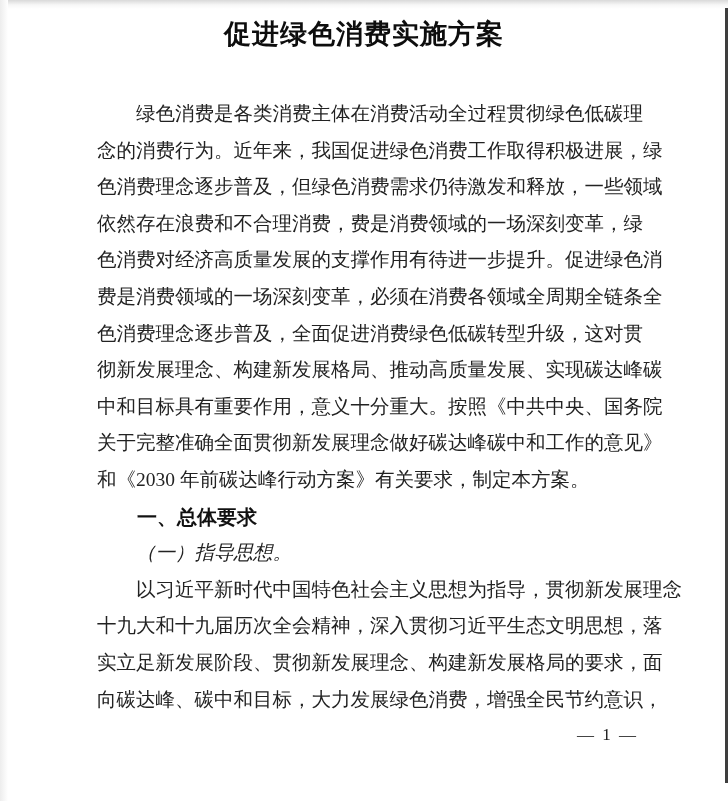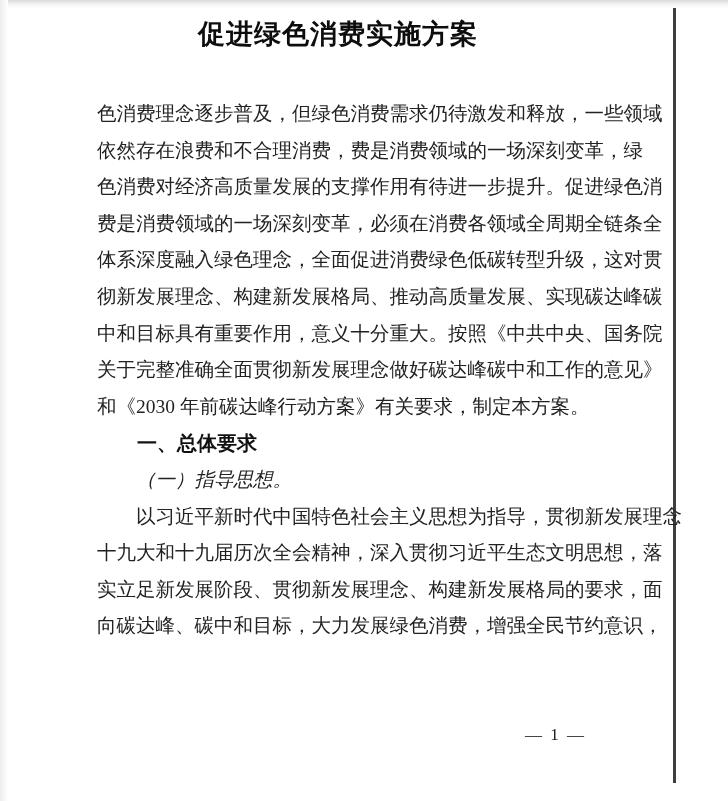--- a/index.html
+++ b/index.html
@@ -2,21 +2,21 @@
 <html><head>
 <meta charset="utf-8">
 <style>
   html,body{margin:0;padding:0;}
   body{
     width:728px;height:801px;overflow:hidden;
     background:#ffffff;
     font-family:"Liberation Serif","DejaVu Serif",serif;
   }
   .page{
-    position:relative;width:676px;height:801px;background:#ffffff;
+    position:relative;width:728px;height:801px;background:#ffffff;
   }
   
   .edge-top{
     position:absolute;left:0;top:0;width:728px;height:9px;
     background:linear-gradient(#d9d9d9,#f7f7f7 55%,#ffffff);
   }
   .edge-left{
     position:absolute;left:0;top:0;width:8px;height:801px;
     background:linear-gradient(to right,#ededed,#ffffff);
   }
@@ -79,25 +79,27 @@
 
 <div class="page">
 
   <div class="edge-top"></div>
   <div class="edge-left"></div>
   <div class="edge-right-line"></div>
 
   <h1 class="title">促进绿色消费实施方案</h1>
 
   <div class="body-block">
+    <div class="ln ind">绿色消费是各类消费主体在消费活动全过程贯彻绿色低碳理</div>
+    <div class="ln">念的消费行为。近年来，我国促进绿色消费工作取得积极进展，绿</div>
     <div class="ln">色消费理念逐步普及，但绿色消费需求仍待激发和释放，一些领域</div>
     <div class="ln">依然存在浪费和不合理消费，费是消费领域的一场深刻变革，绿</div>
     <div class="ln">色消费对经济高质量发展的支撑作用有待进一步提升。促进绿色消</div>
     <div class="ln">费是消费领域的一场深刻变革，必须在消费各领域全周期全链条全</div>
-    <div class="ln">体系深度融入绿色理念，全面促进消费绿色低碳转型升级，这对贯</div>
+    <div class="ln">色消费理念逐步普及，全面促进消费绿色低碳转型升级，这对贯</div>
     <div class="ln">彻新发展理念、构建新发展格局、推动高质量发展、实现碳达峰碳</div>
     <div class="ln">中和目标具有重要作用，意义十分重大。按照《中共中央、国务院</div>
     <div class="ln">关于完整准确全面贯彻新发展理念做好碳达峰碳中和工作的意见》</div>
     <div class="ln end">和《2030 年前碳达峰行动方案》有关要求，制定本方案。</div>
     <div class="ln ind sec">一、总体要求</div>
     <div class="ln ind sub">（一）指导思想。</div>
     <div class="ln ind">以习近平新时代中国特色社会主义思想为指导，贯彻新发展理念</div>
     <div class="ln">十九大和十九届历次全会精神，深入贯彻习近平生态文明思想，落</div>
     <div class="ln">实立足新发展阶段、贯彻新发展理念、构建新发展格局的要求，面</div>
     <div class="ln">向碳达峰、碳中和目标，大力发展绿色消费，增强全民节约意识，</div>

